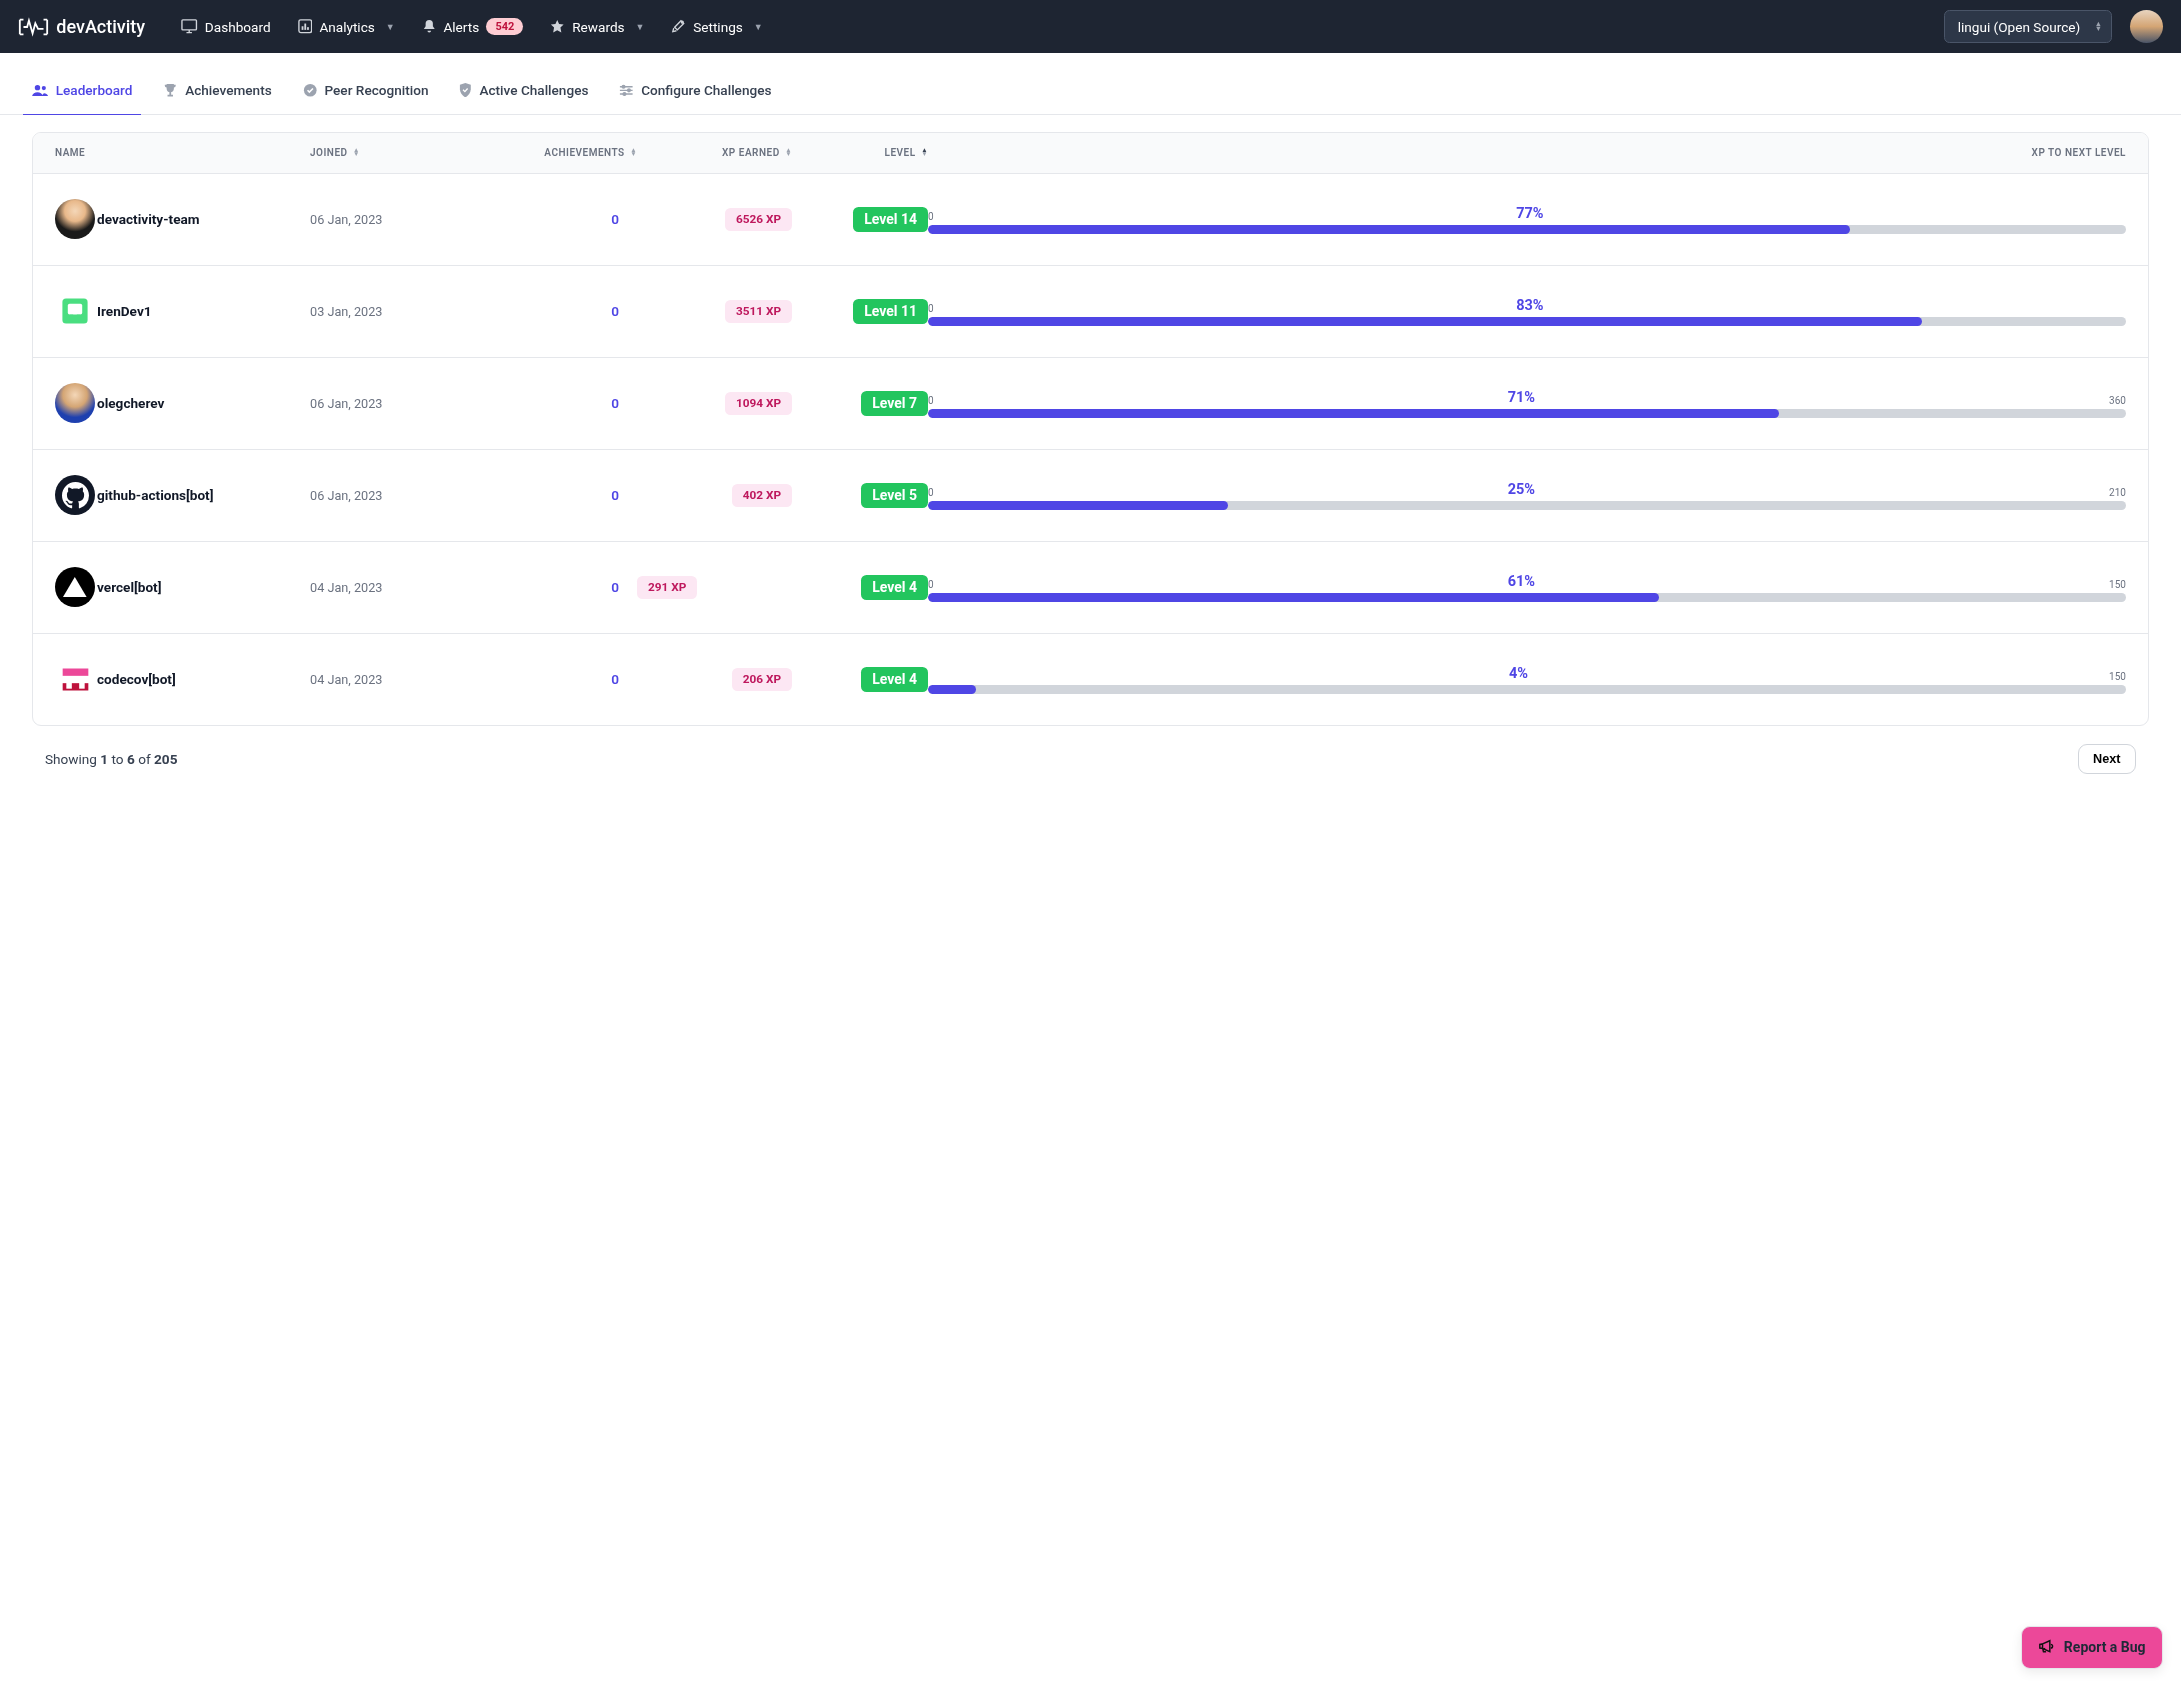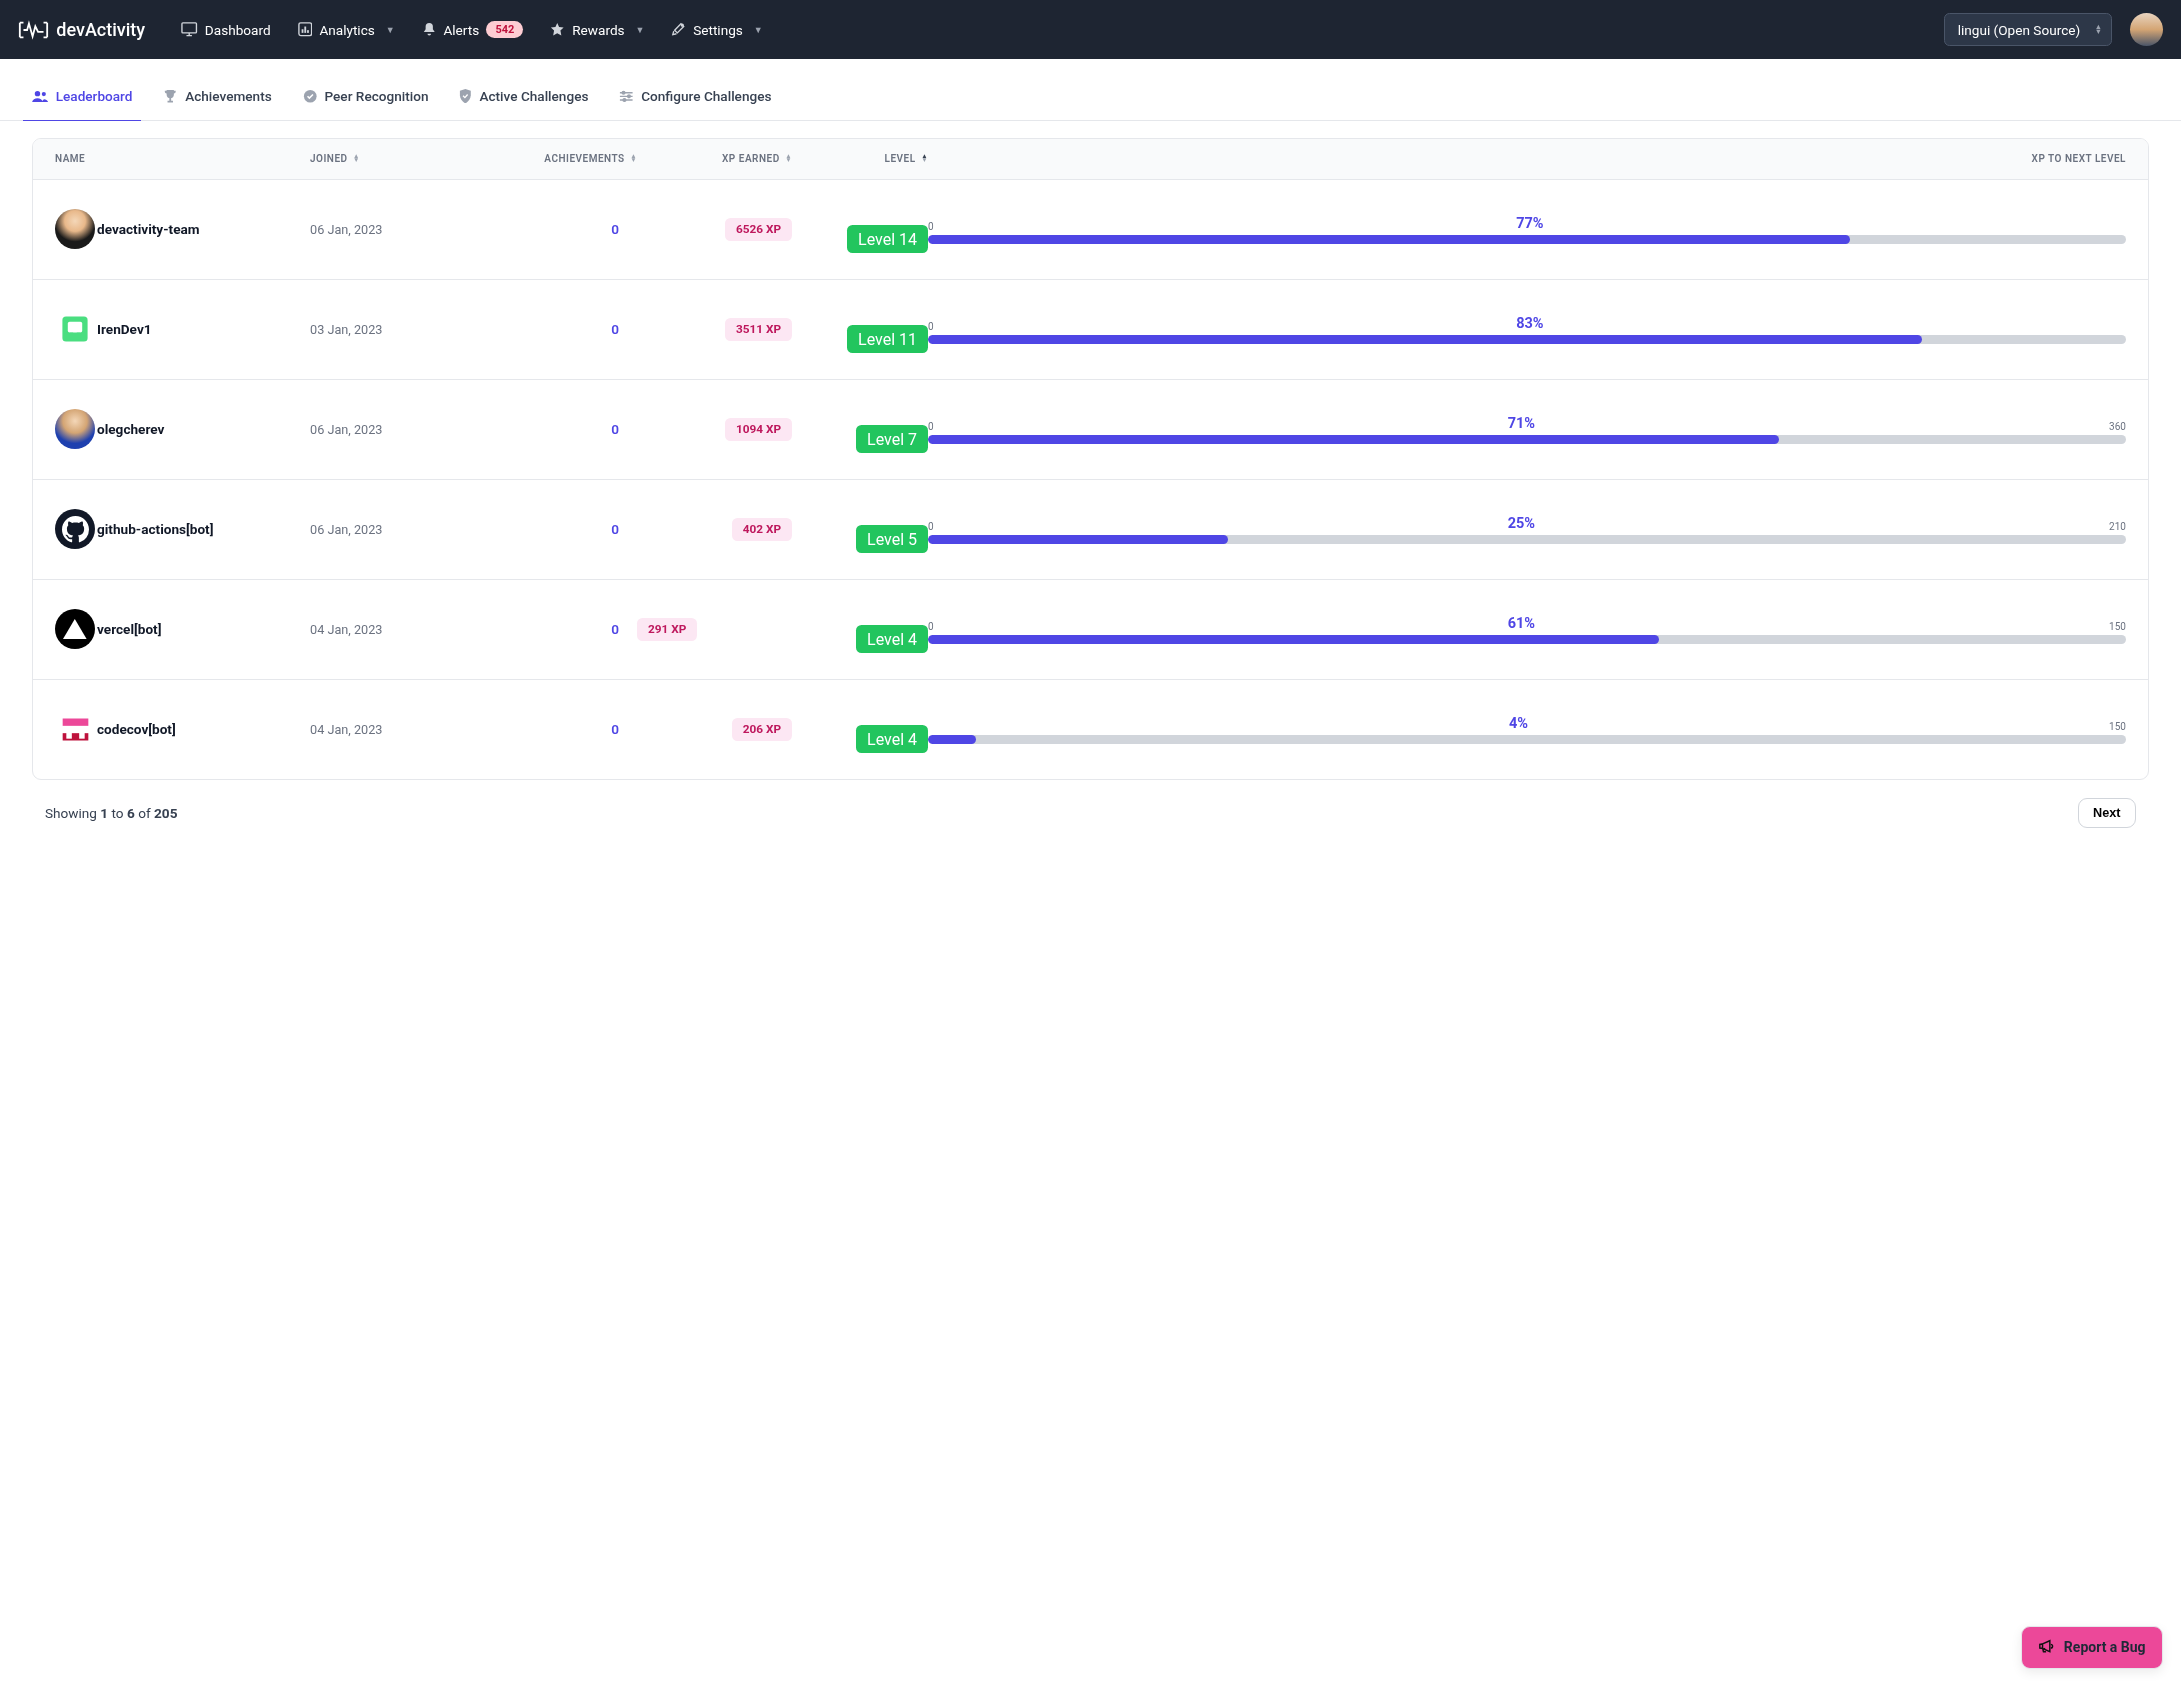--- a/index.html
+++ b/index.html
@@ -1,19 +1,19 @@
 <!DOCTYPE html>
 <html style="font-size:14.5px"><head>
 <meta charset="utf-8">
 <style>
 * { margin: 0; padding: 0; box-sizing: border-box; }
 body { font-family: -apple-system, BlinkMacSystemFont, "Segoe UI", Roboto, sans-serif; background: #fff; color: #1f2937; }
 
 
-.topnav { background: #1e2532; height: 59px; display: flex; align-items: center; padding: 0 18px; }
+.topnav { background: #1e2532; height: 53px; display: flex; align-items: center; padding: 0 18px; }
 .logo { display: flex; align-items: center; color: #fff; font-size: 18px; font-weight: 500; margin-right: 36px; }
 .logo-icon { display: inline-flex; align-items: center; margin-right: 7.3px; }
 .nav-items { display: flex; align-items: center; gap: 27px; flex: 1; }
 .nav-item { display: flex; align-items: center; gap: 7.3px; color: #fff; font-size: 13.6px; cursor: pointer; }
 .nav-icon { display: inline-flex; color: #d1d5db; }
 .chevron { font-size: 9px; color: #9ca3af; margin-left: 3.6px; }
 .badge-red { background: #fecdd3; color: #be123c; font-size: 11px; font-weight: 700; padding: 1.8px 9px; border-radius: 9px; }
 .nav-right { display: flex; align-items: center; gap: 18px; }
 .project-select { background: #2d3748; border: 0.9px solid #4a5568; color: #fff; font-size: 13.6px; padding: 7.3px 27px 7.3px 12.7px; border-radius: 5.5px; position: relative; display: flex; align-items: center; min-width: 168px; }
 .project-select .sel-arrows { position: absolute; right: 9px; display: flex; flex-direction: column; line-height: 4.5px; font-size: 7.3px; color: #9ca3af; }
@@ -37,21 +37,21 @@
 .sort-icon.active-up .up { color: #374151; }
 
 .trow { display: grid; grid-template-columns: 255px 145px 182px 155px 136px 1fr; padding: 25.5px 22px; align-items: center; border-top: 0.9px solid #e5e7eb; }
 .trow:first-of-type { border-top: none; }
 .cell-name { display: flex; align-items: center; gap: 2px; }
 .row-avatar { width: 40px; height: 40px; border-radius: 50%; background: #e5e7eb; flex-shrink: 0; display: flex; align-items: center; justify-content: center; overflow: hidden; }
 .row-name { font-weight: 700; font-size: 13.6px; color: #111827; }
 .cell-joined { color: #6b7280; font-size: 12.7px; }
 .cell-ach { color: #4f46e5; font-weight: 600; font-size: 13.6px; }
 .xp-pill { display: inline-block; background: #fce7f3; color: #be185d; font-size: 11.8px; font-weight: 700; padding: 4.5px 11px; border-radius: 5.5px; }
-.level-pill { display: inline-block; background: #22c55e; color: #fff; font-size: 16px; font-weight: 400; padding: 4.5px 11px; border-radius: 5.5px; margin-top: 20px; }
+.level-pill { display: inline-block; background: #22c55e; color: #fff; font-size: 14px; font-weight: 700; padding: 4.5px 11px; border-radius: 5.5px; }
 .progress-cell { display: flex; flex-direction: column; gap: 2.7px; }
 .progress-top { display: flex; justify-content: space-between; align-items: flex-end; font-size: 10px; color: #6b7280; }
 .pct { color: #4f46e5; font-size: 14.5px; font-weight: 700; }
 .progress-bar { height: 9px; background: #d1d5db; border-radius: 4.5px; overflow: hidden; position: relative; }
 .progress-fill { height: 100%; background: #4f46e5; border-radius: 4.5px; }
 
 
 .pager { display: flex; justify-content: space-between; align-items: center; padding: 18px 45px 27px; font-size: 13.6px; color: #374151; }
 .pager strong { font-weight: 700; }
 .next-btn { border: 0.9px solid #d1d5db; background: #fff; padding: 7.3px 14.5px; border-radius: 9px; font-size: 12.7px; font-weight: 600; cursor: pointer; }

